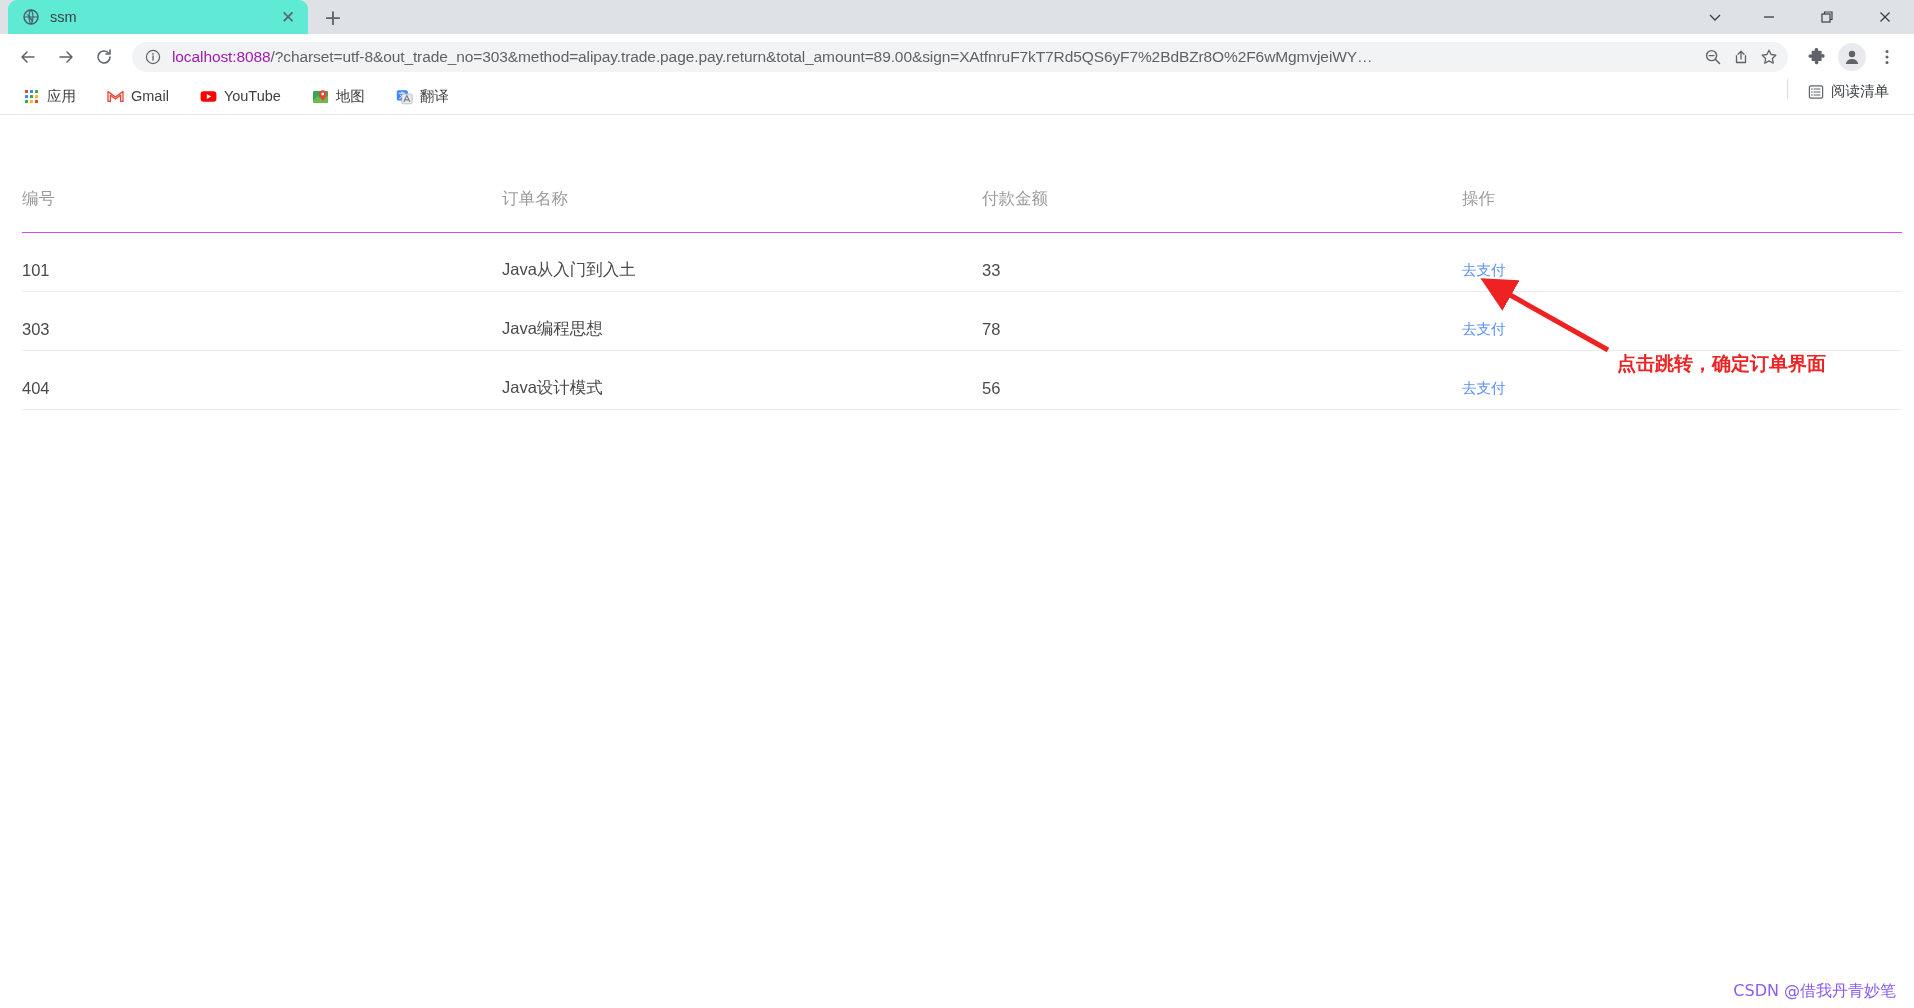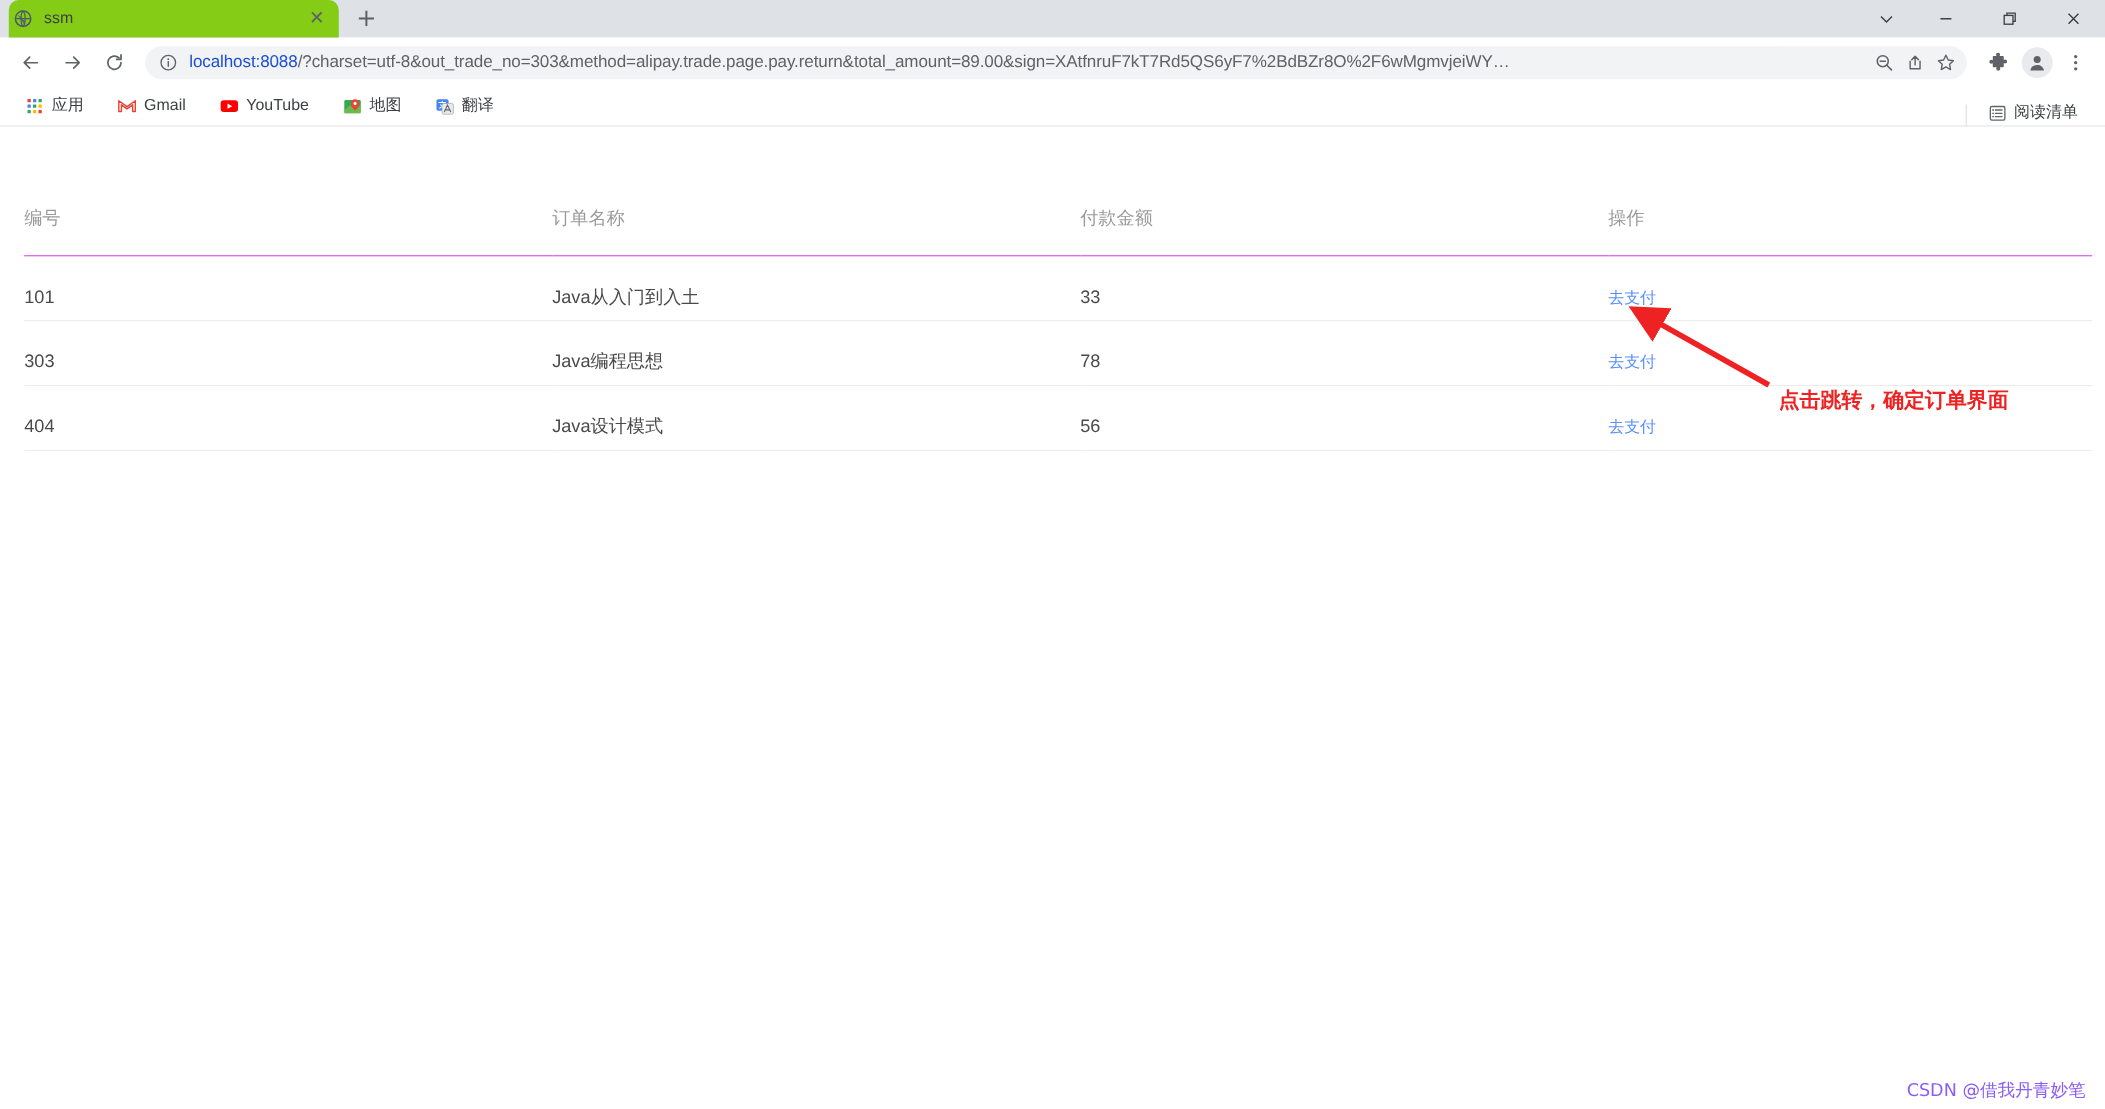--- a/index.html
+++ b/index.html
@@ -17,25 +17,25 @@
     height: 34px;
     background: #dee1e6;
     display: flex;
     align-items: flex-end;
     position: relative;
     padding-left: 8px;
   }
   .tab {
     height: 34px;
     width: 300px;
-    background: #84cc16;
+    background: #5eead4;
     border-radius: 9px 9px 0 0;
     display: flex;
     align-items: center;
-    padding: 0 10px 0 4px;
+    padding: 0 10px 0 14px;
     position: relative;
     gap: 10px;
   }
   .tab-favicon {
     width: 18px; height: 18px;
     border-radius: 50%;
     flex: 0 0 18px;
     display:flex; align-items:center; justify-content:center;
     font-size: 15px; line-height: 1; color:#5f6368;
   }
@@ -104,21 +104,21 @@
     flex: 1;
     font-size: 15.5px;
     color: #5f6368;
     white-space: nowrap;
     overflow: hidden;
     text-overflow: ellipsis;
     font-family: "Liberation Sans", sans-serif;
     letter-spacing: -0.1px;
     min-width: 0;
   }
-  .omni-url .host { color: #1d4ed8; }
+  .omni-url .host { color: #a21caf; }
   .omni-trailing { display:flex; align-items:center; gap:2px; flex:0 0 auto; }
   .omni-btn {
     width: 26px; height: 26px;
     display:flex; align-items:center; justify-content:center;
     color:#5f6368; border-radius: 50%;
   }
   .tb-right { display:flex; align-items:center; gap: 4px; margin-left: 4px; }
   .avatar-btn {
     width: 28px; height:28px; border-radius: 50%;
     background: #e8eaed;
@@ -140,21 +140,21 @@
   .bm {
     display: flex; align-items: center; gap: 7px;
     padding: 4px 9px; border-radius: 4px;
     font-size: 14.5px; color: #3c4043;
     white-space: nowrap;
   }
   .bm-ico { width: 17px; height: 17px; flex:0 0 17px; display:flex; align-items:center; justify-content:center; }
   .bm-label { line-height: 1; }
   .bm-right {
     position: absolute; right: 16px; top: 0; height: 36px;
-    display: flex; align-items: flex-end; gap: 10px;
+    display: flex; align-items: flex-start; gap: 10px;
   }
   .bm-sep { width:1px; height: 20px; background:#dadce0; }
 
   
   .apps-grid { display:grid; grid-template-columns: repeat(3, 3px); grid-template-rows: repeat(3, 3px); gap: 2px; }
   .apps-grid i { display:block; width:3px; height:3px; border-radius:0.5px; }
 
   
   .viewport {
     position: absolute;

